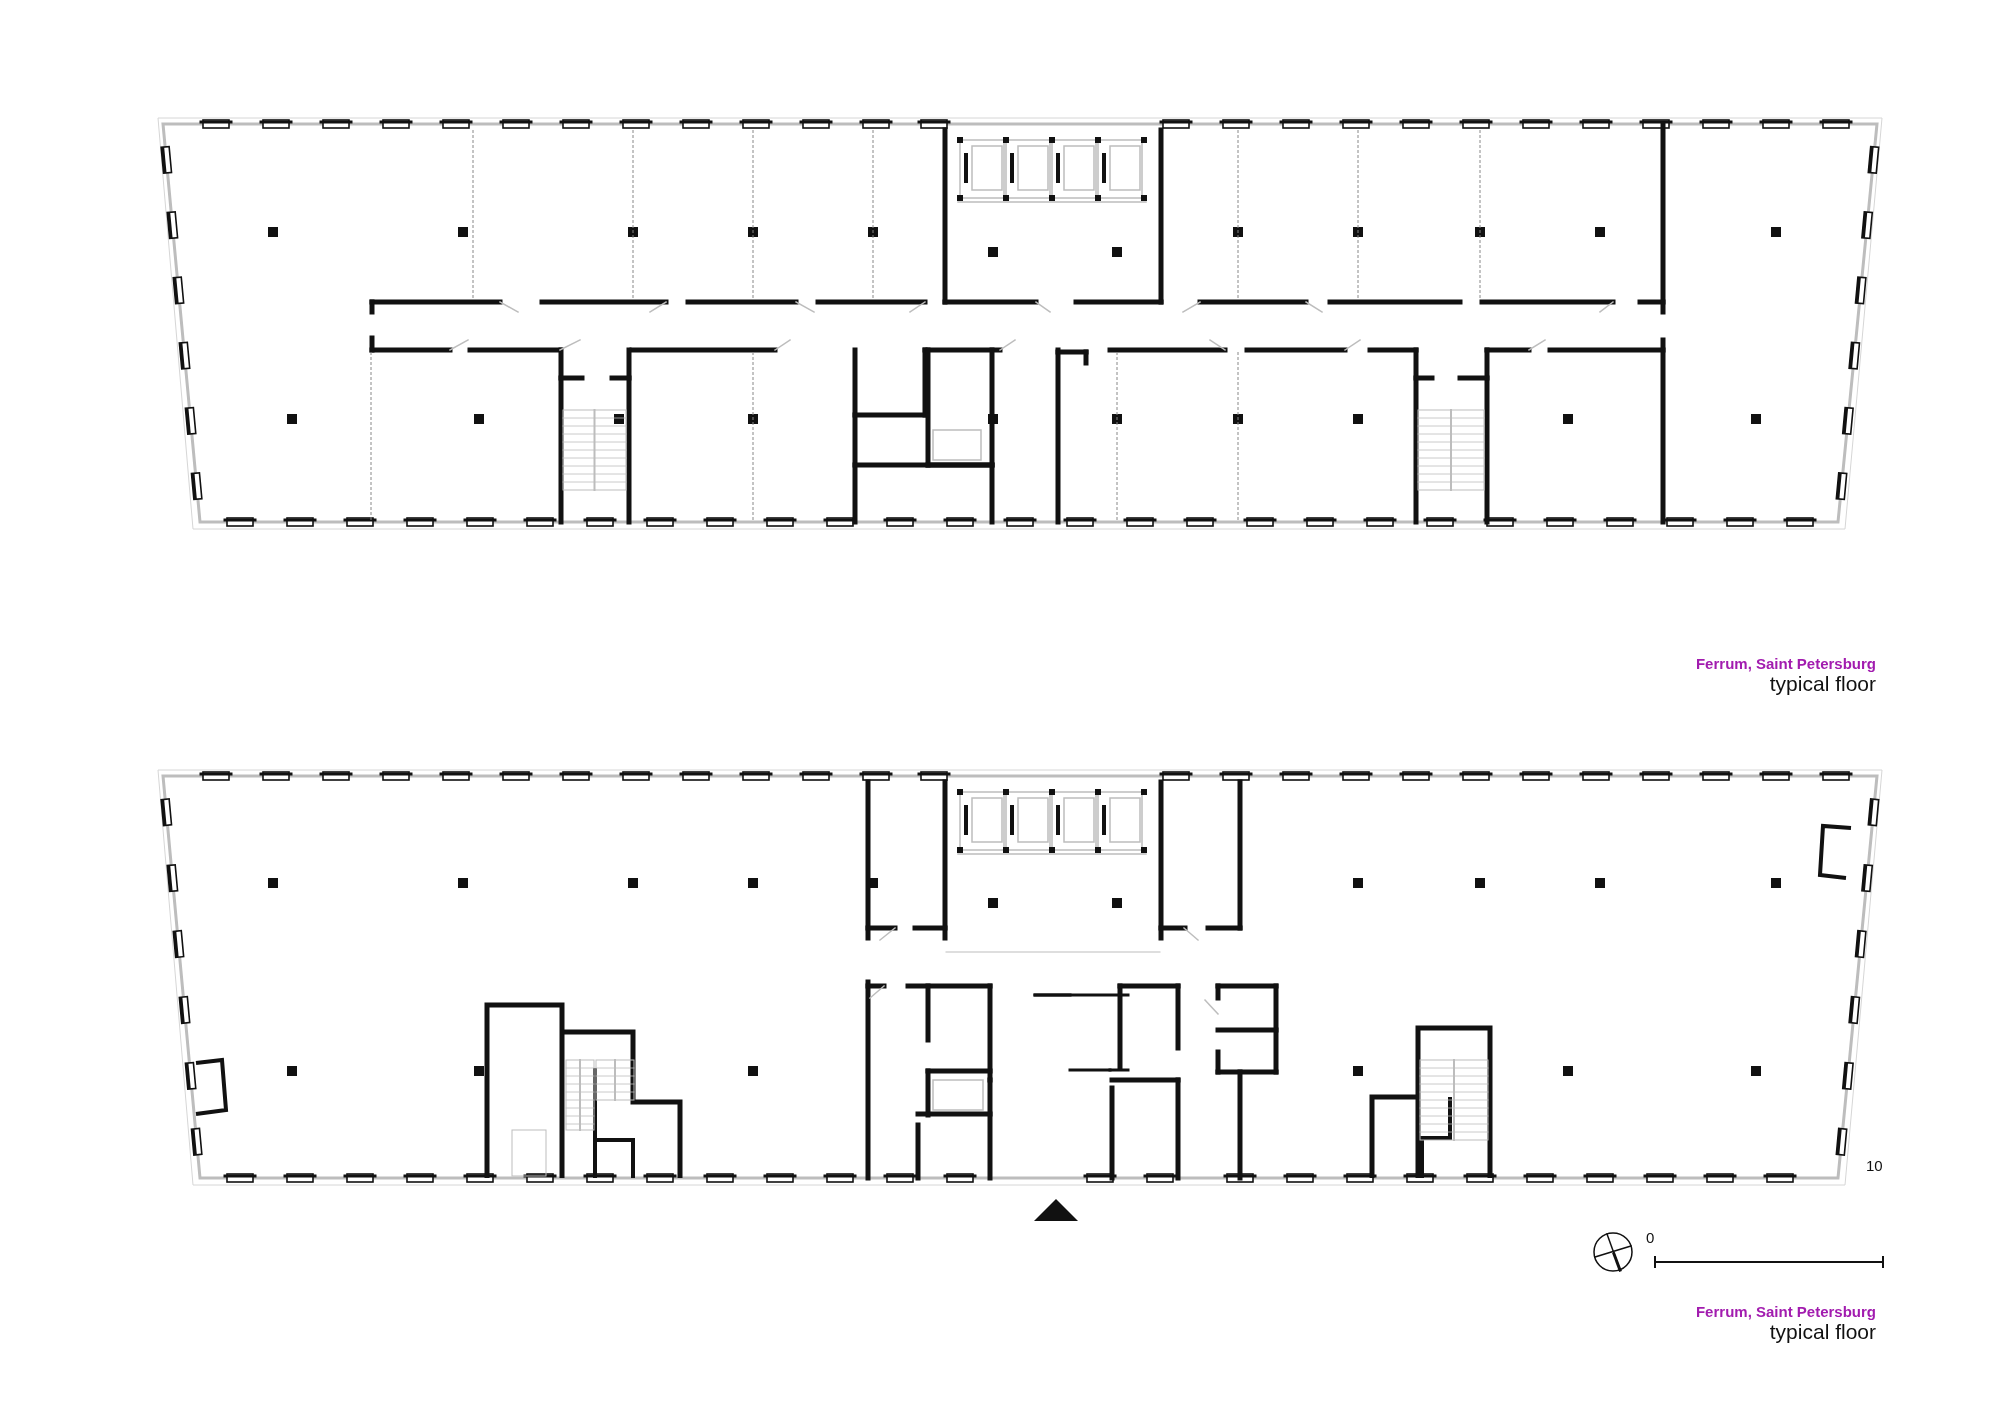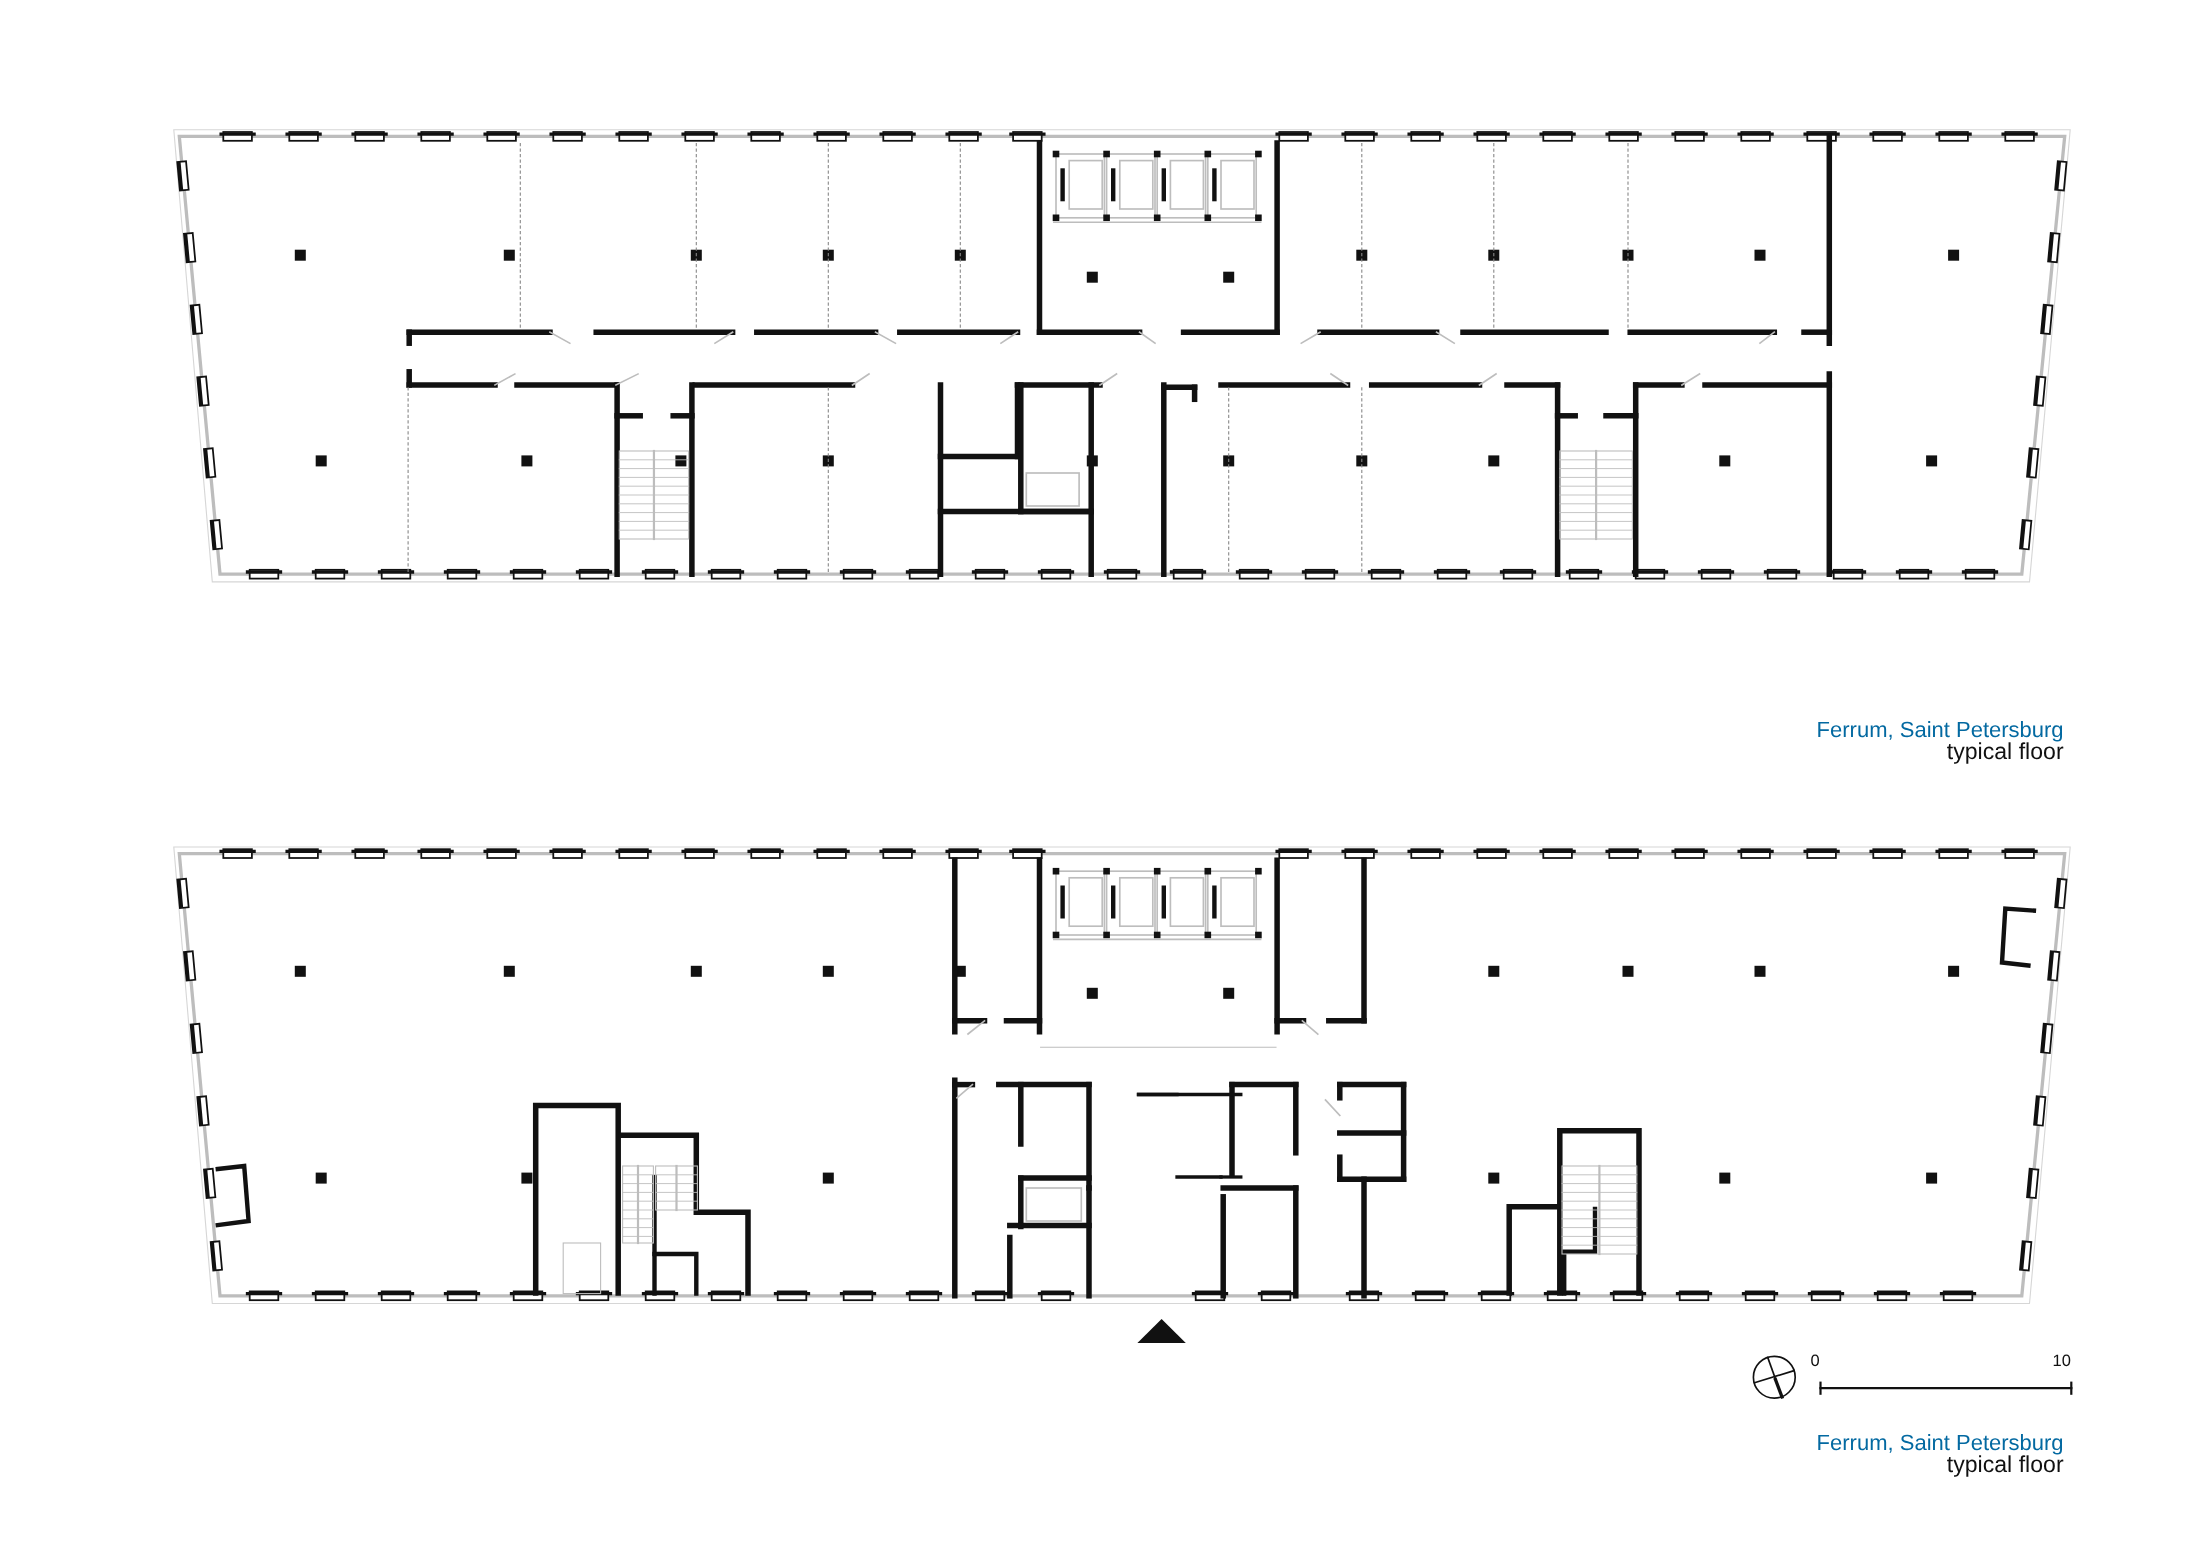--- a/index.html
+++ b/index.html
@@ -1,25 +1,25 @@
 <!DOCTYPE html>
 <html><head>
 <meta charset="utf-8">
 <style>
   html,body{margin:0;padding:0;background:#ffffff;}
   body{width:2000px;height:1414px;position:relative;overflow:hidden;font-family:"Liberation Sans",sans-serif;color:#111;}
   #plans{position:absolute;left:0;top:0;width:2000px;height:1414px;}
   .title-block{position:absolute;text-align:right;line-height:20px;}
-  .title-block .name{font-weight:normal;font-size:20px;color:#0369a1;}
+  .title-block .name{font-weight:bold;font-size:15px;color:#a21caf;}
   .title-block .sub{font-size:21px;color:#111;}
   #tb-typical{right:124px;top:654px;}
   #tb-ground{right:124px;top:1302px;}
   .scale-label{position:absolute;font-size:15px;color:#111;}
   #scale-0{left:1646px;top:1229px;}
-  #scale-10{left:1866px;top:1229px;}
+  #scale-10{left:1866px;top:1157px;}
 </style>
 </head>
 <body>
 
 <svg id="plans" viewBox="0 0 2000 1414" xmlns="http://www.w3.org/2000/svg">
   <g id="plan-typical">
       <polygon points="158,118 1882,118 1845,529 193,529" fill="none" stroke="#d6d6d6" stroke-width="1"></polygon>
       <polygon points="163,124 1877,124 1838,522 200,522" fill="none" stroke="#bdbdbd" stroke-width="3"></polygon>
       <rect x="203" y="120" width="26" height="8" fill="#fff" stroke="#111111" stroke-width="1.6"></rect>
       <line x1="201" y1="122" x2="231" y2="122" stroke="#111111" stroke-width="3" stroke-linecap="square"></line>

